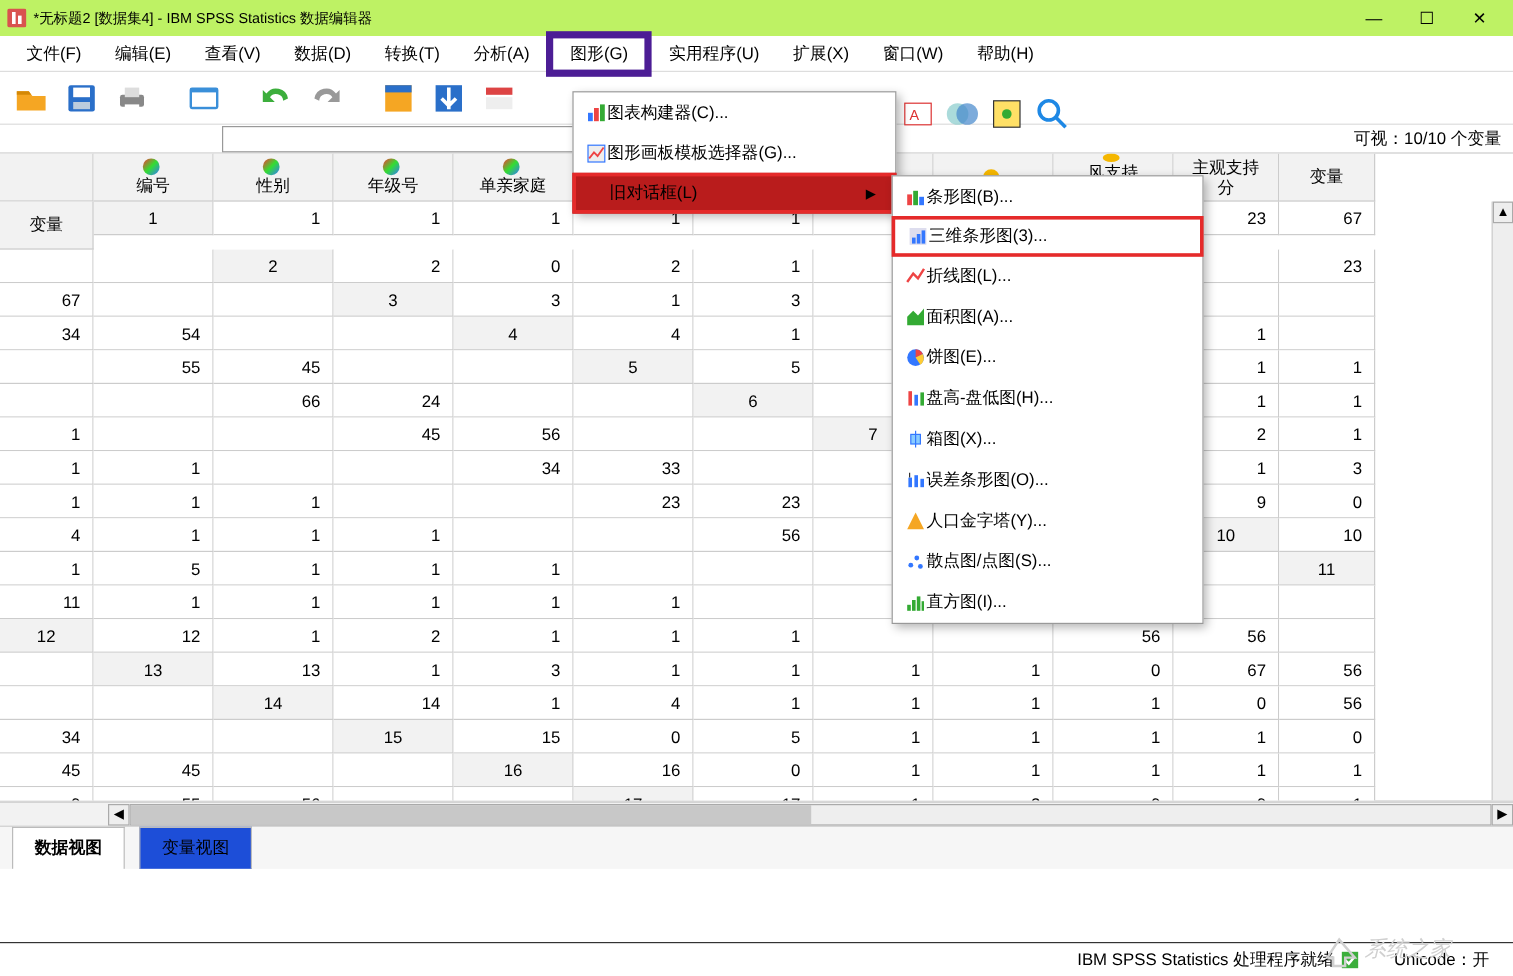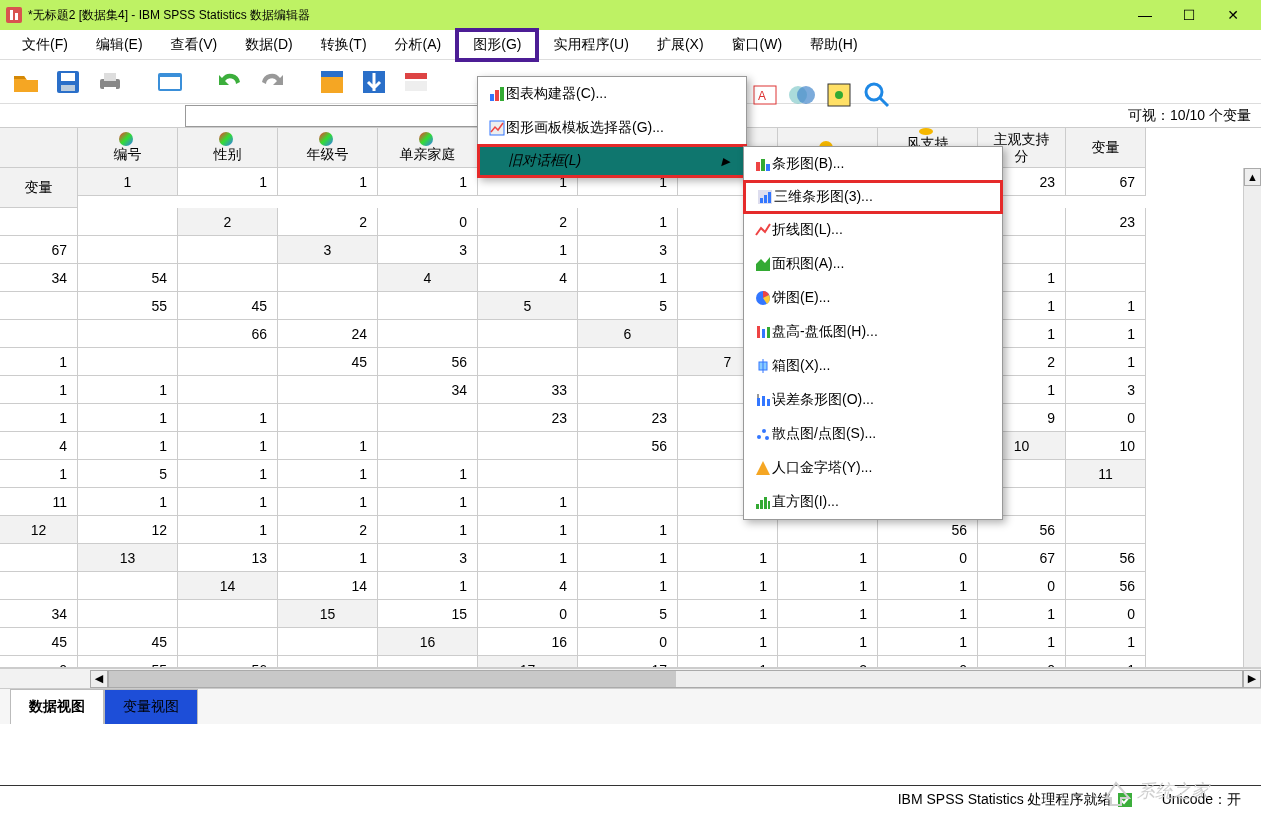--- a/index.html
+++ b/index.html
@@ -5,21 +5,21 @@
 * { box-sizing: border-box; margin: 0; padding: 0; font-family: "Microsoft YaHei", sans-serif; }
 body { background: #fff; font-size: 13px; color: #000; width: 1261px; height: 813px; overflow: hidden; position: relative; }
 
 .titlebar { height: 30px; display: flex; align-items: center; padding: 0 6px; background: #bef264; }
 .titlebar .icon { width: 16px; height: 16px; margin-right: 6px; }
 .titlebar .title { font-size: 12px; flex: 1; }
 .titlebar .winbtn { width: 44px; height: 28px; display: flex; align-items: center; justify-content: center; font-size: 14px; }
 
 .menubar { height: 30px; display: flex; align-items: center; padding: 0 8px; border-bottom: 1px solid #ddd; }
 .menubar .mitem { padding: 4px 14px; font-size: 14px; position: relative; }
-.menubar .mitem.highlight { border: 4px solid #4c1d95; }
+.menubar .mitem.highlight { border: 6px solid #4c1d95; }
 
 .toolbar { height: 44px; display: flex; align-items: center; padding: 4px 10px; gap: 10px; border-bottom: 1px solid #ddd; }
 .toolbar .tbtn { width: 32px; height: 32px; display: flex; align-items: center; justify-content: center; }
 .toolbar .spacer { width: 8px; }
 
 .inforow { height: 24px; display: flex; align-items: center; border-bottom: 1px solid #ccc; }
 .inforow .searchbox { margin-left: 185px; width: 540px; height: 22px; border: 1px solid #999; background: #fff; }
 .inforow .visinfo { margin-left: auto; margin-right: 10px; font-size: 14px; }
 
 .gridwrap { position: relative; height: 540px; overflow: hidden; border-bottom:1px solid #ccc; }
@@ -34,34 +34,34 @@
 
 .hscroll { height: 20px; display:flex; align-items:center; background:#f2f2f2; border-top:1px solid #ccc;}
 .hscroll .arrow{width:18px;height:18px;border:1px solid #aaa;background:#eee;display:flex;align-items:center;justify-content:center;font-size:11px;}
 .hscroll .track{flex:1;height:18px;border:1px solid #aaa;background:#eee;position:relative;margin:0 0px 0 90px;}
 .hscroll .thumb{position:absolute;left:0;top:0;height:100%;width:50%;background:#c8c8c8;}
 .hscroll .rarrow{width:18px;height:18px;border:1px solid #aaa;background:#eee;display:flex;align-items:center;justify-content:center;font-size:11px;}
 
 .vscroll{position:absolute;right:0;top:40px;bottom:0;width:18px;background:#eee;border-left:1px solid #ccc;}
 .vscroll .varrow{height:18px;display:flex;align-items:center;justify-content:center;font-size:11px;border:1px solid #aaa;background:#eee;}
 
-.tabs { height: 36px; display:flex; align-items:flex-end; padding-left:10px; gap:0px; background:#f6f6f6; border-top:1px solid #ccc;}
+.tabs { height: 36px; display:flex; align-items:flex-end; padding-left:10px; gap:12px; background:#f6f6f6; border-top:1px solid #ccc;}
 .tabs .tab{ padding:8px 18px; border:1px solid #bbb; border-bottom:none; font-size:14px; background:#1d4ed8;}
 .tabs .tab.active{ background:#fff; font-weight:bold; box-shadow:0 -2px 0 #fff inset;}
 
 .statusbar{position:absolute;bottom:0;left:0;right:0;height:28px;border-top:1px solid #333;display:flex;align-items:center;background:#fff;}
 .statusbar .status{margin-left:auto;margin-right:30px;font-size:14px;display:flex;align-items:center;gap:6px;}
 .statusbar .unicode{margin-right:20px;font-size:14px;}
 
 
 .menu { position:absolute; background:#fff; border:1px solid #999; box-shadow:3px 3px 8px rgba(0,0,0,.3); z-index:100; min-width:260px;}
 .menu .row{height:34px;display:flex;align-items:center;padding:0 14px 0 10px;font-size:14px;gap:0;}
 .menu .row .sicon{width:18px;height:18px;display:flex;align-items:center;justify-content:center;}
 .menu .row.highlight{border:3px solid #e52a2a; margin:-1px;}
-.menu .row.selected{background:#0f766e;font-style:italic;}
+.menu .row.selected{background:#b91c1c;}
 .menu .row .arrow{margin-left:auto;font-size:11px;}
 .menu1{left:477px; top:76px; width:270px;}
 .menu2{left:743px; top:146px; width:192px;}
 
 .watermark{position:absolute;right:10px;bottom:6px;font-size:18px;color:#1d4ed8;font-style:italic;pointer-events:none;}
 
 svg{display:block}
 </style>
 </head>
 <body>
@@ -536,34 +536,34 @@
           <line x1="3" y1="2" x2="3" y2="6" stroke="#333"></line>
           <rect x="7" y="4" width="3" height="10" fill="#37f"></rect>
           <rect x="12" y="7" width="3" height="7" fill="#37f"></rect>
         </svg>
       </span>
       <span>误差条形图(O)...</span>
     </div>
     <div class="row ">
       <span class="sicon">
         <svg width="16" height="16">
+          <path d="M8 1l7 14H1z" fill="#f5a623"></path>
+        </svg>
+      </span>
+      <span>人口金字塔(Y)...</span>
+    </div>
+    <div class="row ">
+      <span class="sicon">
+        <svg width="16" height="16">
           <circle cx="4" cy="11" r="2" fill="#37f"></circle>
           <circle cx="9" cy="5" r="2" fill="#37f"></circle>
           <circle cx="12" cy="12" r="2" fill="#37f"></circle>
         </svg>
       </span>
       <span>散点图/点图(S)...</span>
-    </div>
-    <div class="row ">
-      <span class="sicon">
-        <svg width="16" height="16">
-          <path d="M8 1l7 14H1z" fill="#f5a623"></path>
-        </svg>
-      </span>
-      <span>人口金字塔(Y)...</span>
     </div>
     <div class="row ">
       <span class="sicon">
         <svg width="16" height="16">
           <rect x="1" y="10" width="3" height="5" fill="#3a3"></rect>
           <rect x="5" y="6" width="3" height="9" fill="#3a3"></rect>
           <rect x="9" y="3" width="3" height="12" fill="#3a3"></rect>
           <rect x="13" y="7" width="2" height="8" fill="#3a3"></rect>
         </svg>
       </span>

